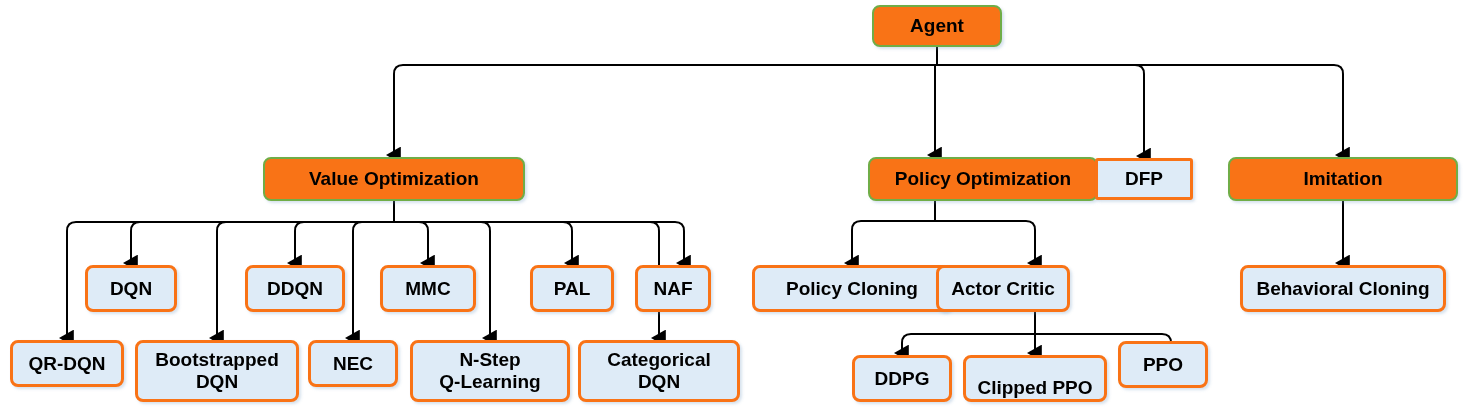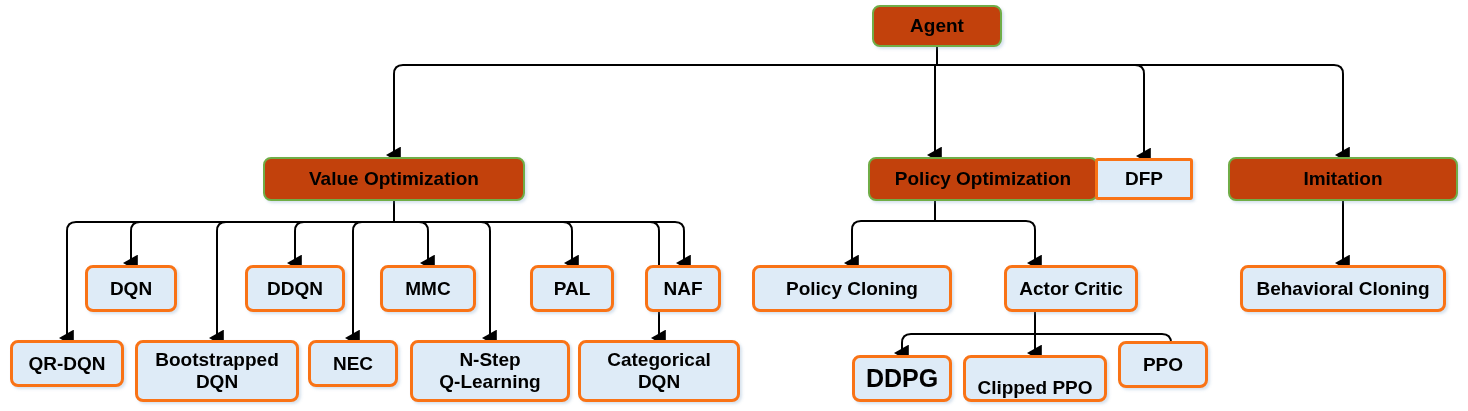--- a/index.html
+++ b/index.html
@@ -28,21 +28,21 @@
     display: flex;
     align-items: center;
     justify-content: center;
     text-align: center;
     font-weight: bold;
     color: #000000;
     line-height: 1.15;
     box-shadow: 2px 2px 3px rgba(120,160,200,0.30);
   }
   .node.green {
-    background: #c2410c;
+    background: #f97316;
     border: 2px solid #70ad47;
     border-radius: 8px;
   }
   .node.blue {
     background: #deebf7;
     border: 3px solid #f97316;
     border-radius: 3px;
   }
   .node.blue.round {
     border-radius: 8px;
@@ -112,27 +112,27 @@
       </div>
       <div class="node blue round" style="left: 245px; top: 265px; width: 100px; height: 47px; font-size: 19px;">
         <span class="node-label">DDQN</span>
       </div>
       <div class="node blue round" style="left: 380px; top: 265px; width: 96px; height: 47px; font-size: 19px;">
         <span class="node-label">MMC</span>
       </div>
       <div class="node blue round" style="left: 530px; top: 265px; width: 84px; height: 47px; font-size: 19px; align-items: center;">
         <span class="node-label">PAL</span>
       </div>
-      <div class="node blue round" style="left: 635px; top: 265px; width: 76px; height: 47px; font-size: 19px; margin-left: 10px;">
+      <div class="node blue round" style="left: 635px; top: 265px; width: 76px; height: 47px; font-size: 19px;">
         <span class="node-label">NAF</span>
       </div>
       <div class="node blue round" style="left: 752px; top: 265px; width: 200px; height: 47px; font-size: 19px;">
         <span class="node-label">Policy Cloning</span>
       </div>
-      <div class="node blue round" style="left: 1004px; top: 265px; width: 134px; height: 47px; font-size: 19px;">
+      <div class="node blue round" style="left: 936px; top: 265px; width: 134px; height: 47px; font-size: 19px;">
         <span class="node-label">Actor Critic</span>
       </div>
       <div class="node blue round" style="left: 1240px; top: 265px; width: 206px; height: 47px; font-size: 19px;">
         <span class="node-label">Behavioral Cloning</span>
       </div>
       <div class="node blue round" style="left: 10px; top: 340px; width: 114px; height: 47px; font-size: 19px;">
         <span class="node-label">QR-DQN</span>
       </div>
       <div class="node blue round" style="left: 135px; top: 340px; width: 164px; height: 62px; font-size: 19px;">
         <span class="node-label">Bootstrapped
@@ -142,21 +142,21 @@
         <span class="node-label">NEC</span>
       </div>
       <div class="node blue round" style="left: 410px; top: 340px; width: 160px; height: 62px; font-size: 19px;">
         <span class="node-label">N-Step
 Q-Learning</span>
       </div>
       <div class="node blue round" style="left: 578px; top: 340px; width: 162px; height: 62px; font-size: 19px;">
         <span class="node-label">Categorical
 DQN</span>
       </div>
-      <div class="node blue round" style="left: 852px; top: 355px; width: 100px; height: 47px; font-size: 25px;">
+      <div class="node blue round" style="left: 852px; top: 355px; width: 100px; height: 47px; font-size: 19px;">
         <span class="node-label">DDPG</span>
       </div>
       <div class="node blue round" style="left: 963px; top: 355px; width: 144px; height: 47px; font-size: 19px; align-items: flex-end;">
         <span class="node-label">Clipped PPO</span>
       </div>
       <div class="node blue round" style="left: 1118px; top: 341px; width: 90px; height: 47px; font-size: 19px; justify-content: center;">
         <span class="node-label">PPO</span>
       </div>
     </div>
 </div>

